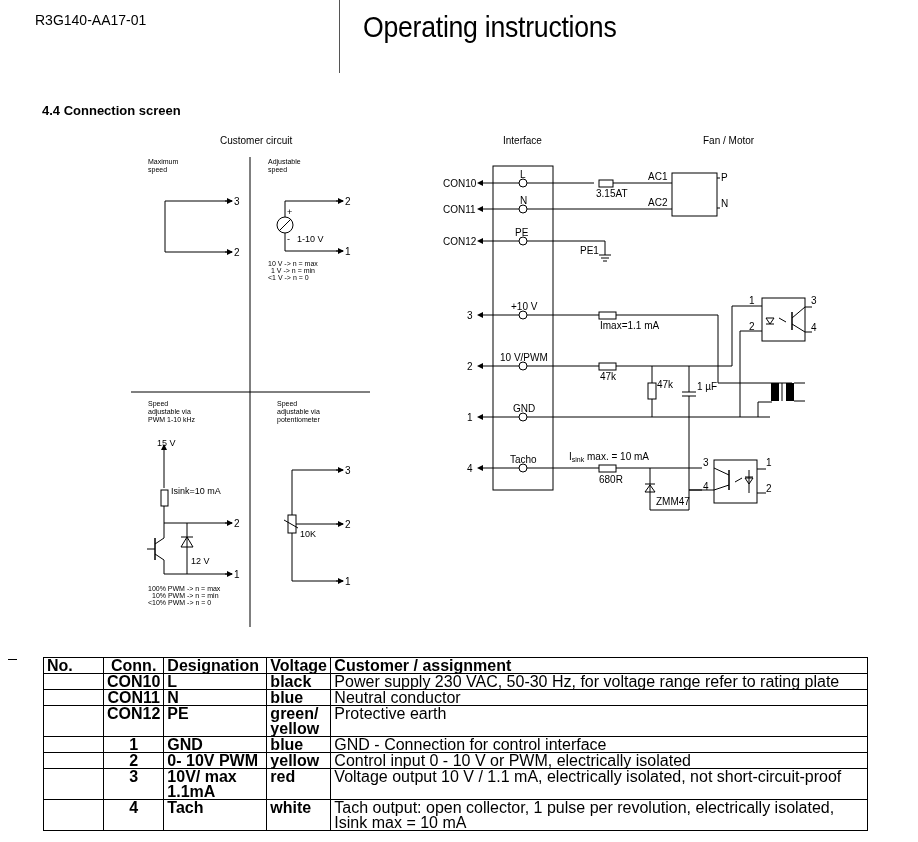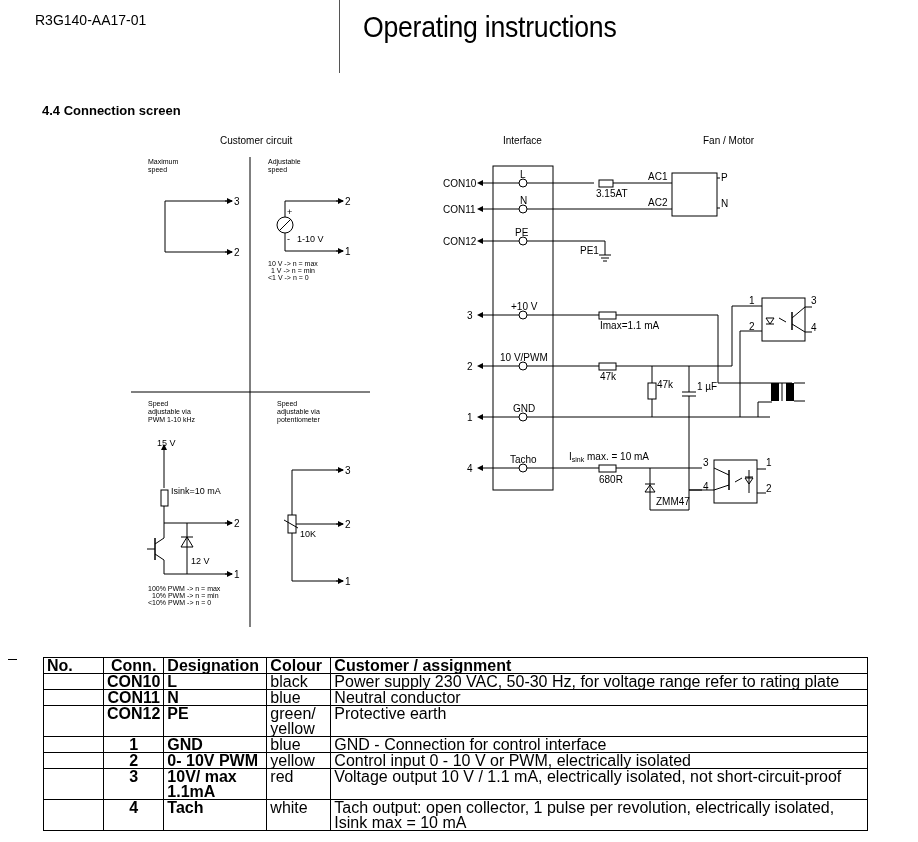--- a/index.html
+++ b/index.html
@@ -10,21 +10,21 @@
   .title{left:363px;top:11px;font-size:29px;font-weight:normal;letter-spacing:-0.3px;transform:scaleX(0.92);transform-origin:left top;}
   .section{left:42px;top:103px;font-size:13px;font-weight:bold;}
   svg text{font-family:"Liberation Sans",sans-serif;}
   .dash{left:8px;top:659px;width:9px;height:1px;background:#000;}
   table.conn{position:absolute;left:43px;top:657px;border-collapse:collapse;font-size:16px;}
   table.conn td{border:1px solid #000;padding:0 3px;height:15px;vertical-align:top;line-height:15px;}
   table.conn tr.hdr td{font-weight:bold;}
   td.c-no{width:53px;}
   td.c-conn{width:45px;font-weight:bold;text-align:center;}
   td.c-desig{width:96px;font-weight:bold;margin-top:12px;}
-  td.c-col{width:57px;}
+  td.c-col{width:57px;font-weight:bold;}
   td.c-fn{width:530px;}
 </style>
 </head>
 <body>
 
 <div class="abs docid">R3G140-AA17-01</div>
 <div class="abs vdivider"></div>
 <div class="abs title">Operating instructions</div>
 <div class="abs section">4.4 Connection screen</div>
 
@@ -253,21 +253,21 @@
 </svg>
 
 <div class="abs dash"></div>
 
 <table class="conn">
   <tbody>
       <tr class="hdr">
     <td class="c-no">No.</td>
     <td class="c-conn">Conn.</td>
     <td class="c-desig">Designation</td>
-    <td class="c-col">Colour</td>
+    <td class="c-col">Voltage</td>
     <td class="c-fn">Customer / assignment</td>
   </tr>
   <tr>
     <td class="c-no"></td>
     <td class="c-conn">CON10</td>
     <td class="c-desig">L</td>
     <td class="c-col">black</td>
     <td class="c-fn">Power supply 230 VAC, 50-30 Hz, for voltage range refer to rating plate</td>
   </tr>
   <tr>

